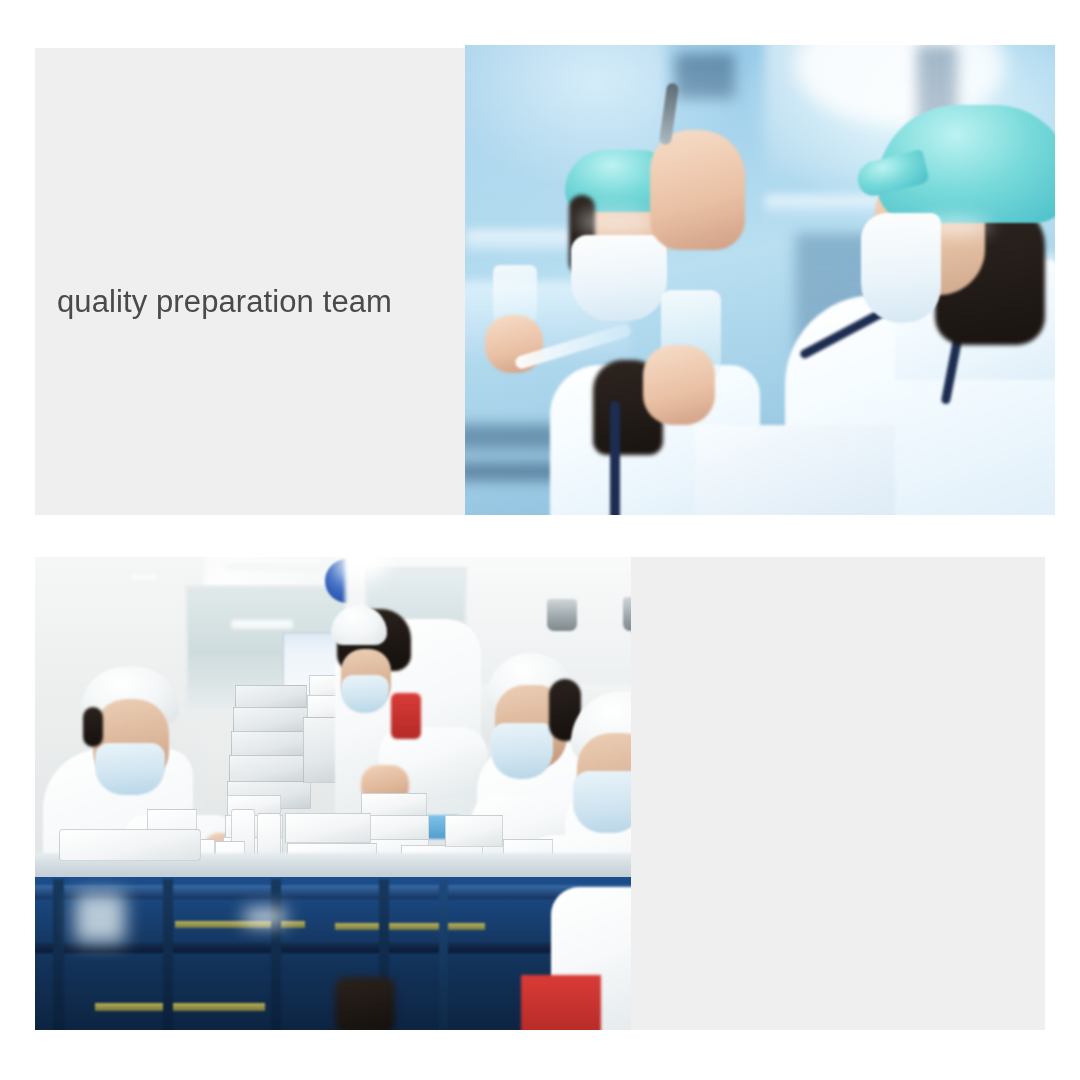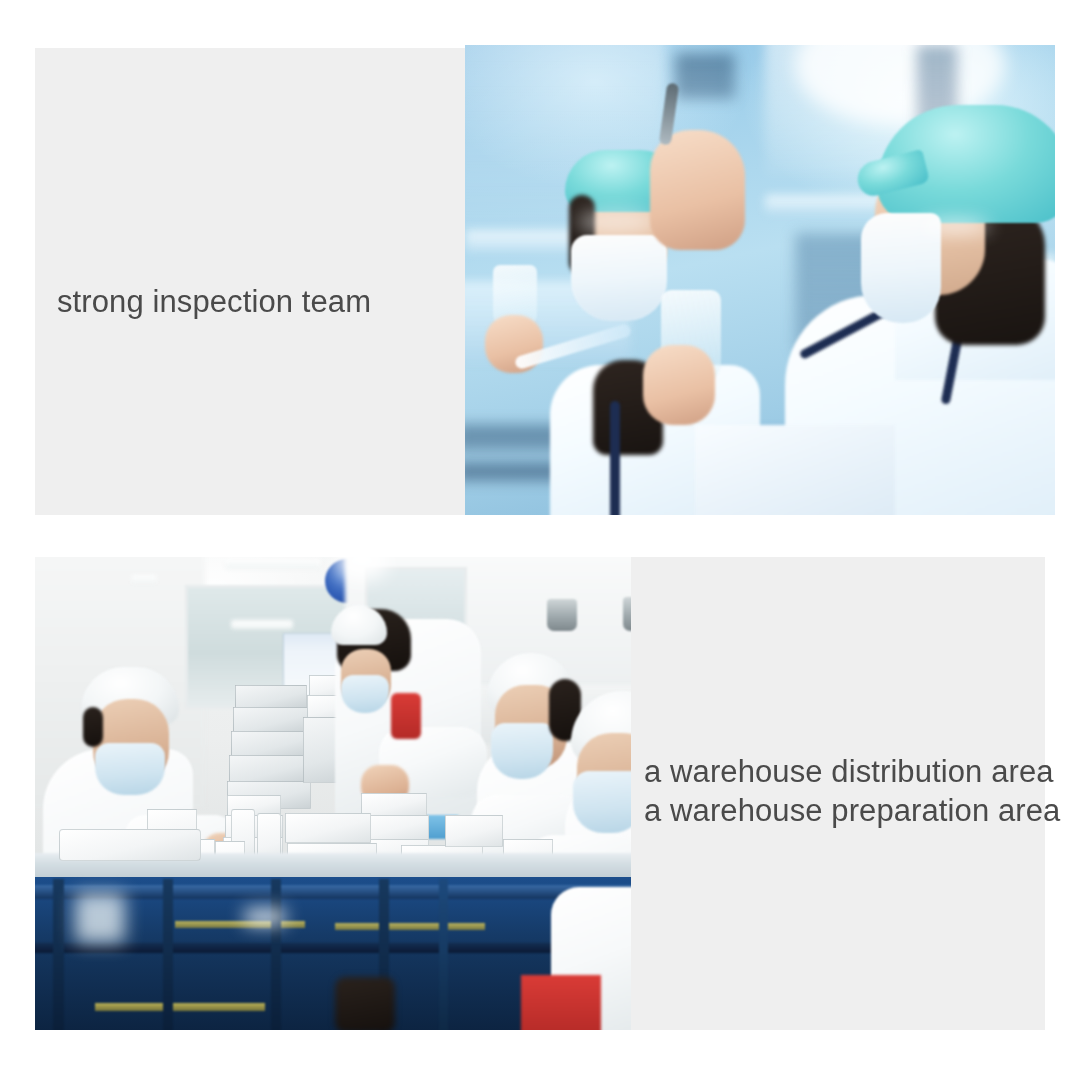--- a/index.html
+++ b/index.html
@@ -244,21 +244,21 @@
     border-radius: 2px;
   }
 </style>
 </head>
 <body>
 
 <div class="stage">
 
   <div class="panel" id="row1-panel"></div>
 
-  <div class="caption" id="row1-caption"><br><span>strong inspection team</span></div>
+  <div class="caption" id="row1-caption"><br><span>quality preparation team</span></div>
 
   <div class="photo" id="row1-photo">
     <div class="lab-bg"></div>
 
     <div class="lab-wall-panel" style="left:-10px; top:-10px; width:210px; height:200px;"></div>
     <div class="lab-wall-panel" style="left:300px; top:-20px; width:190px; height:150px; background:linear-gradient(180deg,rgba(255,255,255,.55),rgba(255,255,255,.08));"></div>
     <div class="blur-blob" style="left:330px; top:-40px; width:210px; height:120px; background:rgba(255,255,255,.8);"></div>
     <div class="lab-dark-shelf" style="left:210px; top:8px; width:60px; height:46px;"></div>
     <div class="lab-dark-shelf" style="left:452px; top:0px; width:40px; height:120px; background:linear-gradient(180deg,rgba(50,95,135,.45),rgba(30,60,95,.25));"></div>
     <div class="lab-bench" style="left:0px; top:185px; width:150px; height:22px;"></div>
@@ -297,21 +297,20 @@
     <div class="blur-blob" style="left:455px; top:175px; width:70px; height:12px; background:rgba(255,255,255,.85);"></div>
     <div class="hand" style="left:185px; top:85px; width:95px; height:120px; border-radius:40px 46px 30px 30px;"></div>
     <div class="pipette" style="left:198px; top:38px; width:12px; height:62px; border-radius:6px; transform:rotate(8deg); background:linear-gradient(180deg,#5d6b73,#aebac1);"></div>
     <div class="glassware" style="left:196px; top:245px; width:60px; height:96px; border-radius:10px 10px 24px 24px;"></div>
     <div class="hand" style="left:178px; top:300px; width:72px; height:80px; border-radius:30px;"></div>
     <div class="coat" style="left:230px; top:380px; width:200px; height:100px; background:linear-gradient(160deg,#f8fcff,#dceaf5);"></div>
   </div>
 
   <div class="panel" id="row2-panel"></div>
 
-  <div class="caption" id="row2-caption"><span>a warehouse distribution area</span><br><span>a warehouse preparation area</span></div>
 
   <div class="photo" id="row2-photo">
     <div class="wh-bg"></div>
 
     <div class="wh-wall" style="left:-10px; top:-10px; width:180px; height:260px;"></div>
     <div class="wh-window" style="left:150px; top:28px; width:160px; height:118px;"></div>
     <div class="wh-ceil-light" style="left:190px; top:2px; width:96px; height:10px;"></div>
     <div class="wh-ceil-light" style="left:196px; top:63px; width:62px; height:9px;"></div>
     <div class="wh-ceil-light" style="left:96px; top:18px; width:26px; height:8px;"></div>
     <div class="wh-sign-blue" style="left:290px; top:2px; width:44px; height:44px;"></div>

